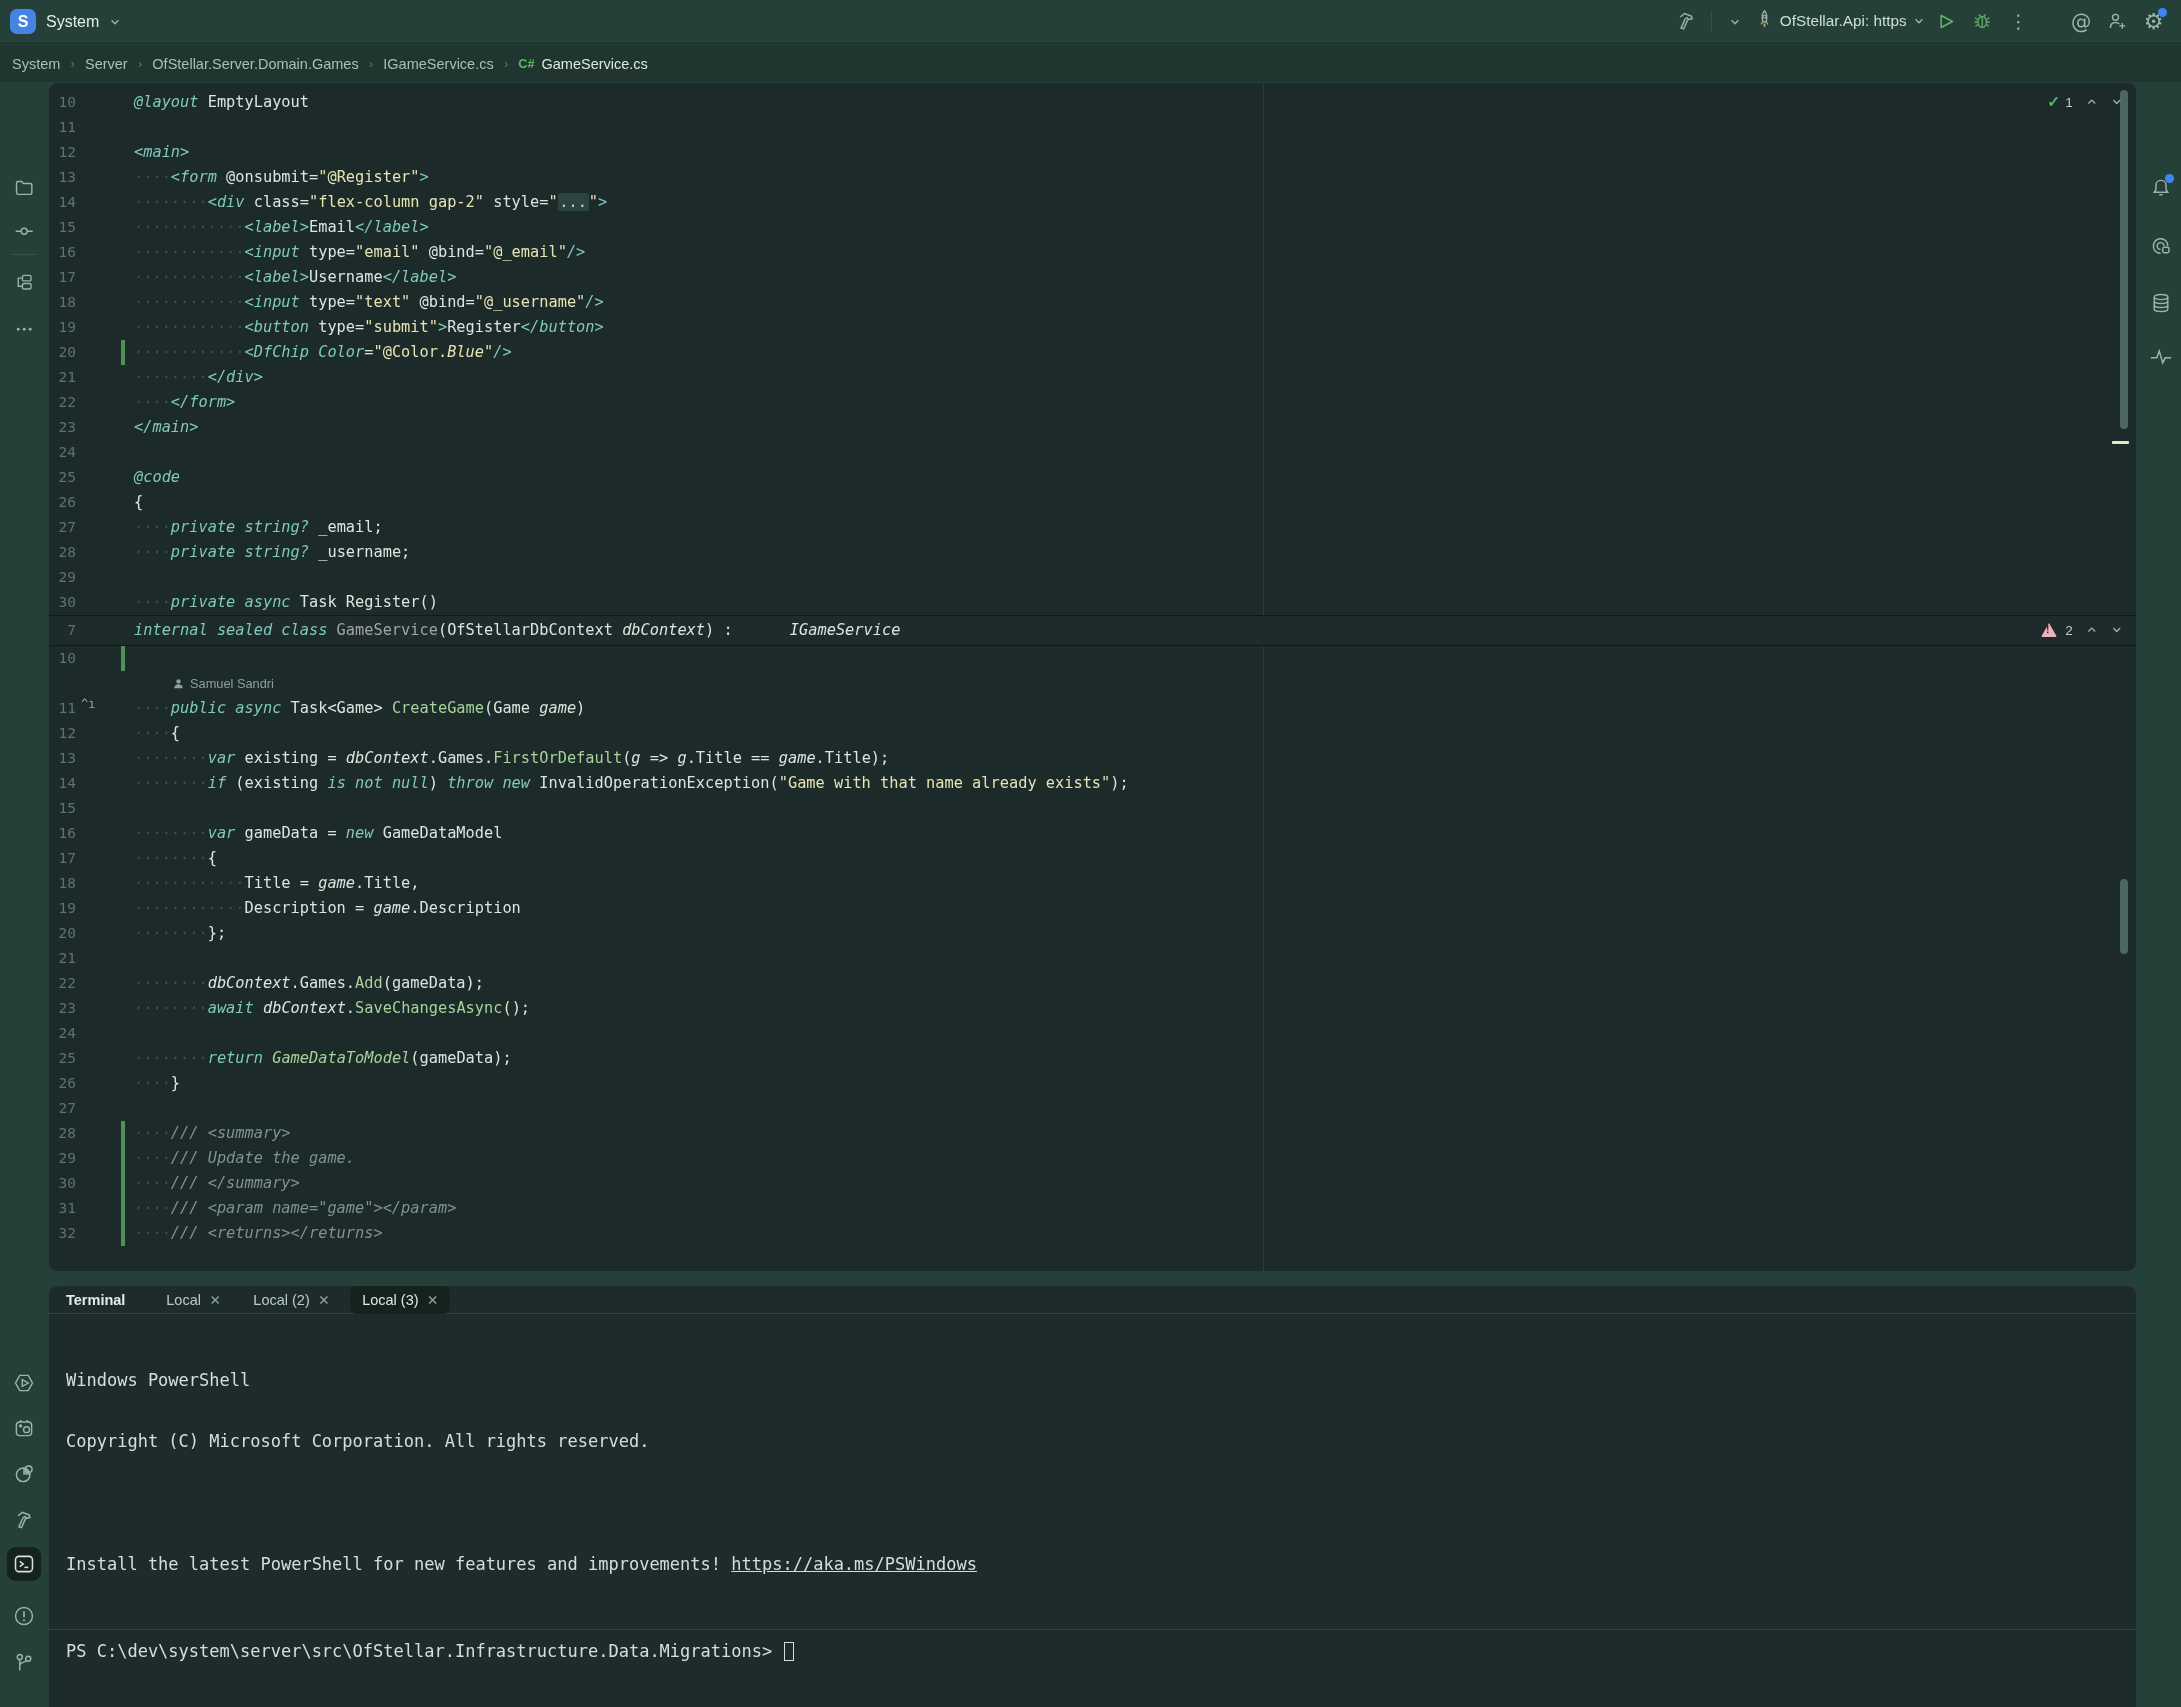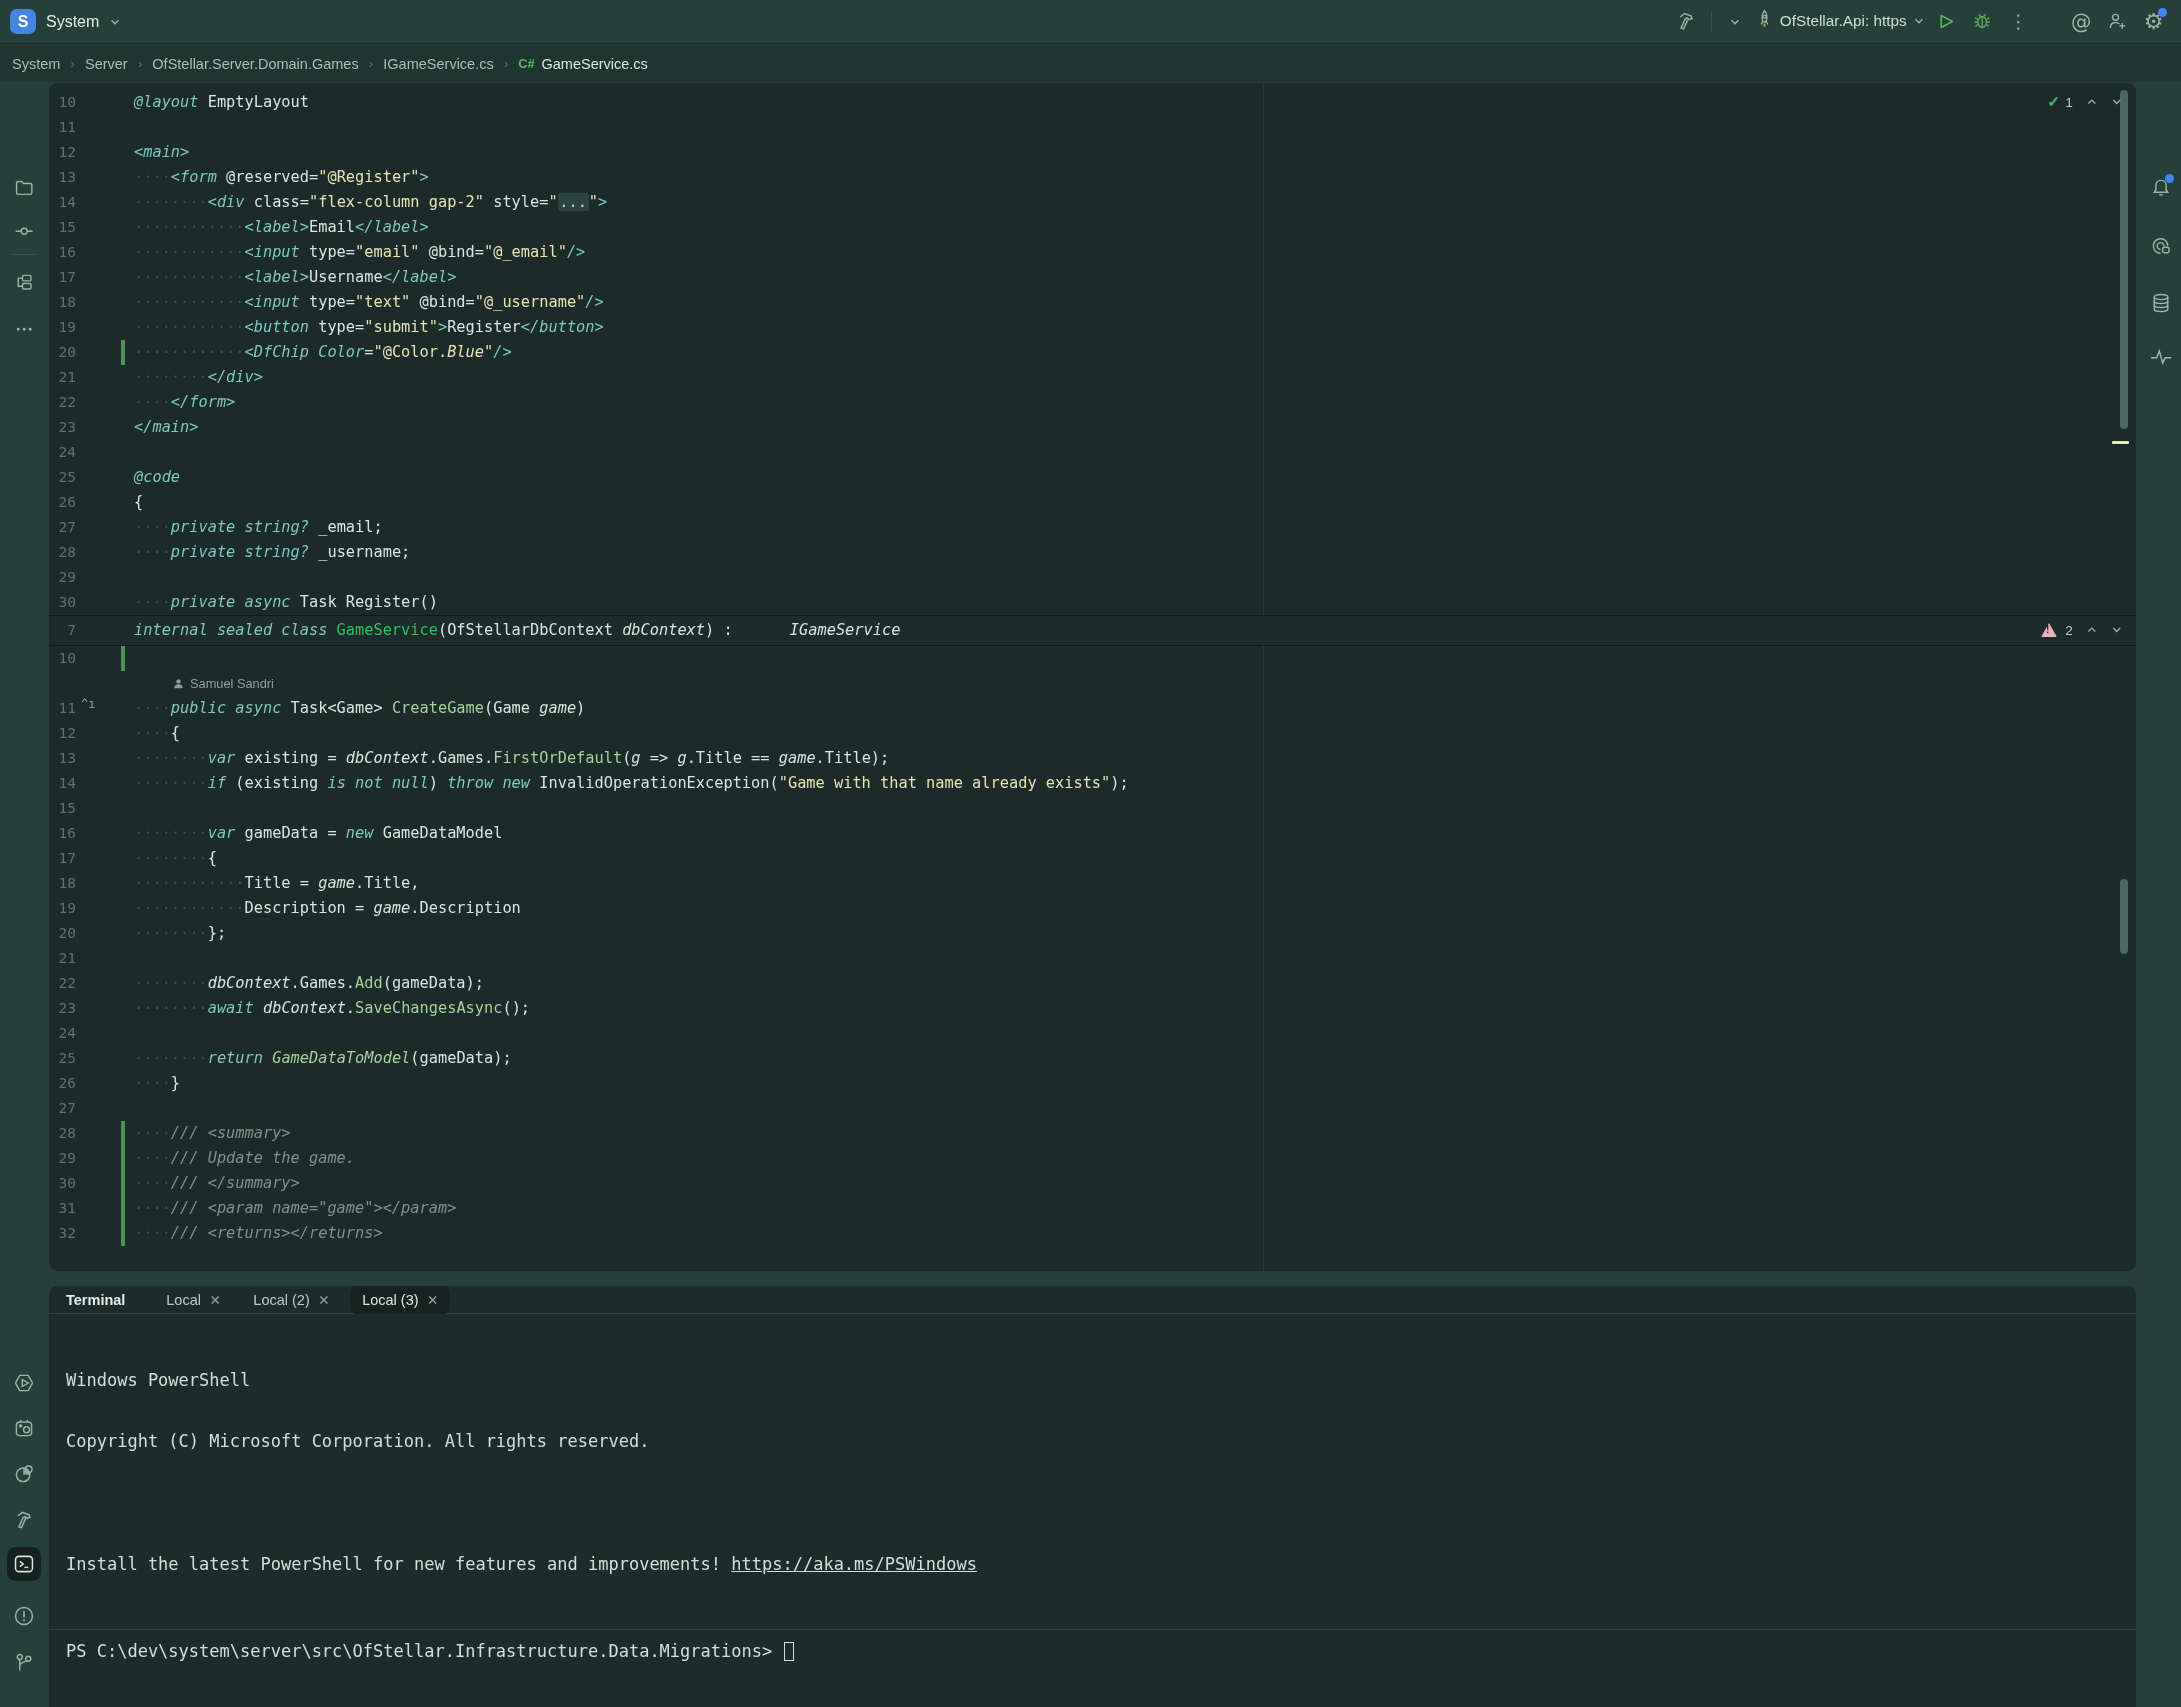--- a/index.html
+++ b/index.html
@@ -54,21 +54,21 @@
   .seg-pl  { color:#d9e6df; }
   .seg-kw  { color:#7fc9bd; font-style:italic; }
   .seg-tag { color:#7fc9bd; font-style:italic; }
   .seg-str { color:#e6e3b4; }
   .seg-stri{ color:#e6e3b4; font-style:italic; }
   .seg-mth { color:#a6d29c; }
   .seg-mti { color:#a6d29c; font-style:italic; }
   .seg-cmt { color:#7d948a; font-style:italic; }
   .seg-prm { color:#d9e6df; font-style:italic; }
   .seg-pli { color:#d9e6df; font-style:italic;margin-left:48px; }
-  .seg-cls { color:#22c55e; }
+  .seg-cls { color:#a3a3a3; }
   .seg-ws  { color:#3b534d; }
   .seg-fold{ background:#2c4440; color:#c7d8d2; border-radius:2.6px; padding:0 1.7px; }
 
   .annrow { padding-left:124px; display:flex; align-items:center; gap:6px; height:25px; }
   .anntext { color:#8ba29a; font-size:12.8px; }
 
   .inspect { position:absolute; right:12px; display:flex; align-items:center; gap:12px; font-size:13.6px; color:#b9cdc6; z-index:5; }
   .inspect .cnt { margin-left:-6.8px; }
   .okmark { color:#57b36b; font-size:15.3px; font-weight:bold; }
   .warn-tri { width:0; height:0; border-left:8.5px solid transparent; border-right:8.5px solid transparent; border-bottom:14.5px solid #f2aebc; position:relative; border-radius:2.6px; }
@@ -309,21 +309,21 @@
         <span class="codeln"></span>
       </div>
       <div class="crow">
         <span class="lnum">12</span>
         <span class="gut"></span>
         <span class="codeln"><span class="seg-tag">&lt;main&gt;</span></span>
       </div>
       <div class="crow">
         <span class="lnum">13</span>
         <span class="gut"></span>
-        <span class="codeln"><span class="seg-ws">····</span><span class="seg-tag">&lt;form</span><span class="seg-pl"> @reserved=</span><span class="seg-str">"@Register"</span><span class="seg-tag">&gt;</span></span>
+        <span class="codeln"><span class="seg-ws">····</span><span class="seg-tag">&lt;form</span><span class="seg-pl"> @onsubmit=</span><span class="seg-str">"@Register"</span><span class="seg-tag">&gt;</span></span>
       </div>
       <div class="crow">
         <span class="lnum">14</span>
         <span class="gut"></span>
         <span class="codeln"><span class="seg-ws">········</span><span class="seg-tag">&lt;div</span><span class="seg-pl"> class=</span><span class="seg-str">"flex-column gap-2"</span><span class="seg-pl"> style=</span><span class="seg-str">"</span><span class="seg-fold">...</span><span class="seg-str">"</span><span class="seg-tag">&gt;</span></span>
       </div>
       <div class="crow">
         <span class="lnum">15</span>
         <span class="gut"></span>
         <span class="codeln"><span class="seg-ws">············</span><span class="seg-tag">&lt;label&gt;</span><span class="seg-pl">Email</span><span class="seg-tag">&lt;/label&gt;</span></span>

